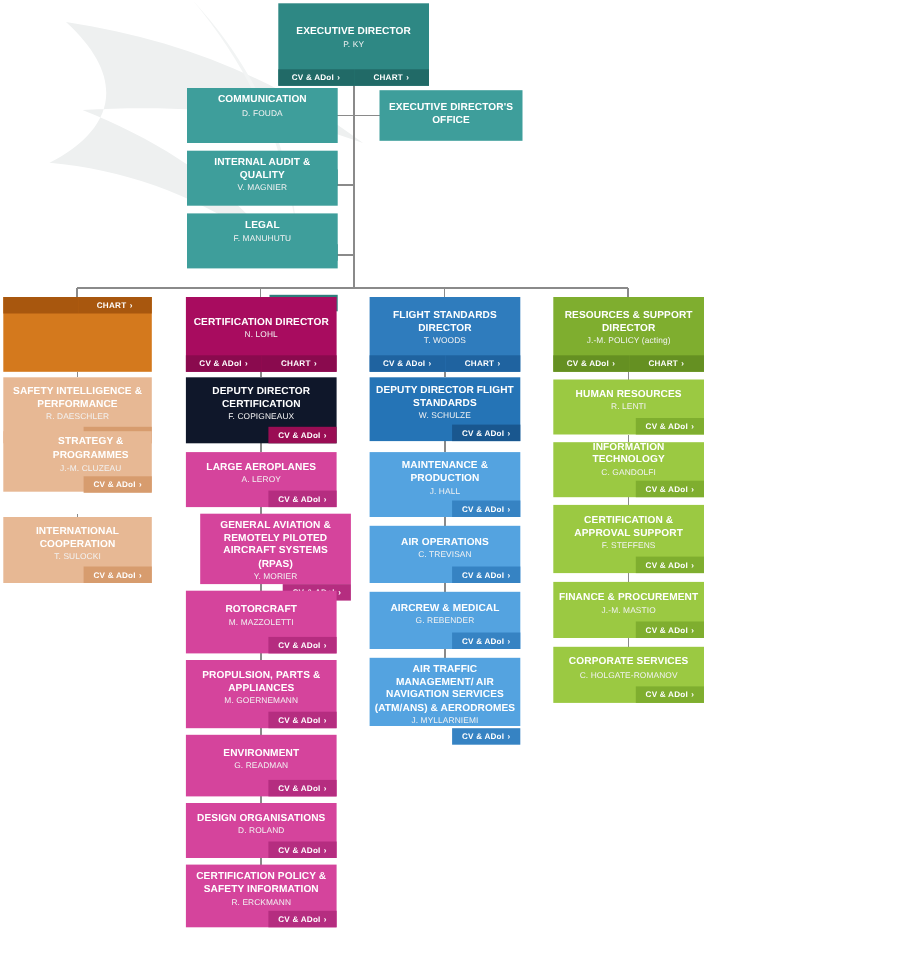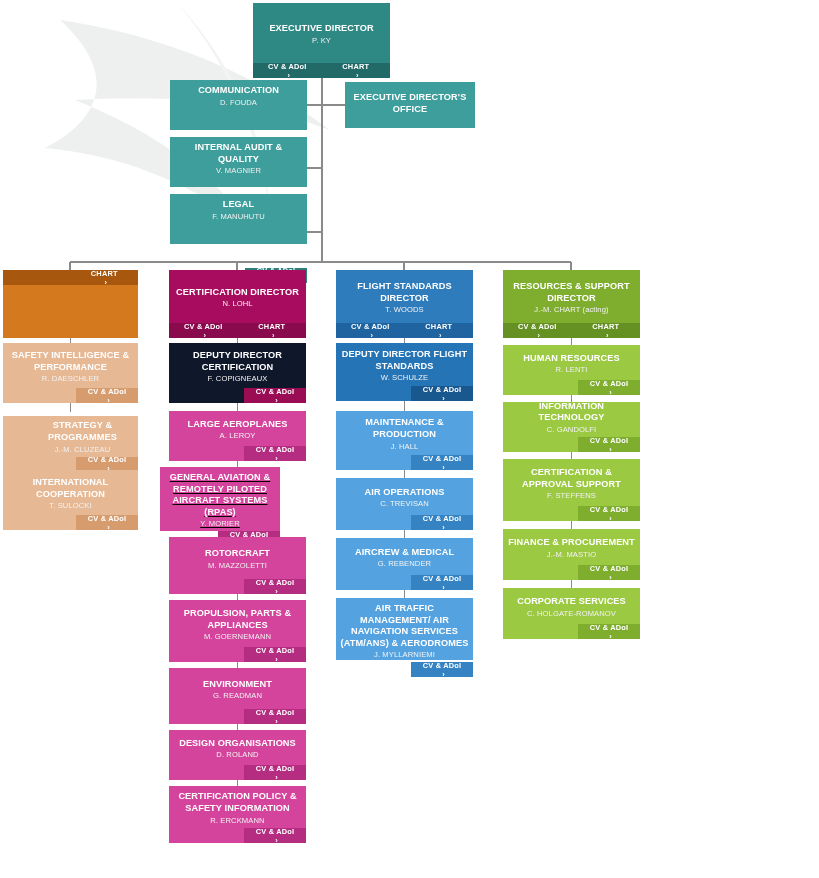--- a/index.html
+++ b/index.html
@@ -90,21 +90,20 @@
     font-size: 7.4px;
     font-weight: bold;
     color: #ffffff;
     letter-spacing: 0.2px;
     display: flex;
     align-items: center;
     justify-content: center;
     height: 15px;
     box-sizing: border-box;
     white-space: nowrap;
-    flex-direction: column;
   }
   .act.cv { width: 50%; }
   .act.chart { width: 50%; }
   .act.cv-narrow { width: 62px; }
   .act.blank { width: 50%; }
   .act .arrow { margin-left: 3px; font-weight: bold; }
 
   
   
   .t-teal       { background: #3e9e9b; gap: 44px; }
@@ -274,21 +273,21 @@
           <div class="node-title">SAFETY INTELLIGENCE &amp; PERFORMANCE</div>
           <div class="node-person">R. DAESCHLER</div>
         </div>
         <div class="actions right">
           <div class="act cv-narrow">
             <span>CV &amp; ADoI</span>
             <span class="arrow">›</span>
           </div>
         </div>
       </div>
-      <div class="node t-orange-l" style="left: 3px; top: 416px; width: 135px; height: 55px; padding-left: 24px;">
+      <div class="node t-orange-l" style="left: 3px; top: 392px; width: 135px; height: 55px; padding-left: 24px;">
         <div class="node-body">
           <div class="node-title">STRATEGY &amp; PROGRAMMES</div>
           <div class="node-person">J.-M. CLUZEAU</div>
         </div>
         <div class="actions right">
           <div class="act cv-narrow">
             <span>CV &amp; ADoI</span>
             <span class="arrow">›</span>
           </div>
         </div>
@@ -338,21 +337,21 @@
           <div class="node-title">LARGE AEROPLANES</div>
           <div class="node-person">A. LEROY</div>
         </div>
         <div class="actions right">
           <div class="act cv-narrow">
             <span>CV &amp; ADoI</span>
             <span class="arrow">›</span>
           </div>
         </div>
       </div>
-      <div class="node t-mag-l" style="left: 160px; top: 467px; width: 120px; height: 64px; text-decoration: underline;">
+      <div class="node t-mag-l" style="left: 182px; top: 467px; width: 137px; height: 64px;">
         <div class="node-body">
           <div class="node-title">GENERAL AVIATION &amp; REMOTELY PILOTED AIRCRAFT SYSTEMS (RPAS)</div>
           <div class="node-person">Y. MORIER</div>
         </div>
         <div class="actions right">
           <div class="act cv-narrow">
             <span>CV &amp; ADoI</span>
             <span class="arrow">›</span>
           </div>
         </div>
@@ -489,21 +488,21 @@
         <div class="actions right">
           <div class="act cv-narrow">
             <span>CV &amp; ADoI</span>
             <span class="arrow">›</span>
           </div>
         </div>
       </div>
       <div class="node t-green" style="left: 503px; top: 270px; width: 137px; height: 68px;">
         <div class="node-body">
           <div class="node-title">RESOURCES &amp; SUPPORT DIRECTOR</div>
-          <div class="node-person mixed">J.-M. CHART (acting)</div>
+          <div class="node-person mixed">J.-M. POLICY (acting)</div>
         </div>
         <div class="actions">
           <div class="act cv">
             <span>CV &amp; ADoI</span>
             <span class="arrow">›</span>
           </div>
           <div class="act chart">
             <span>CHART</span>
             <span class="arrow">›</span>
           </div>

